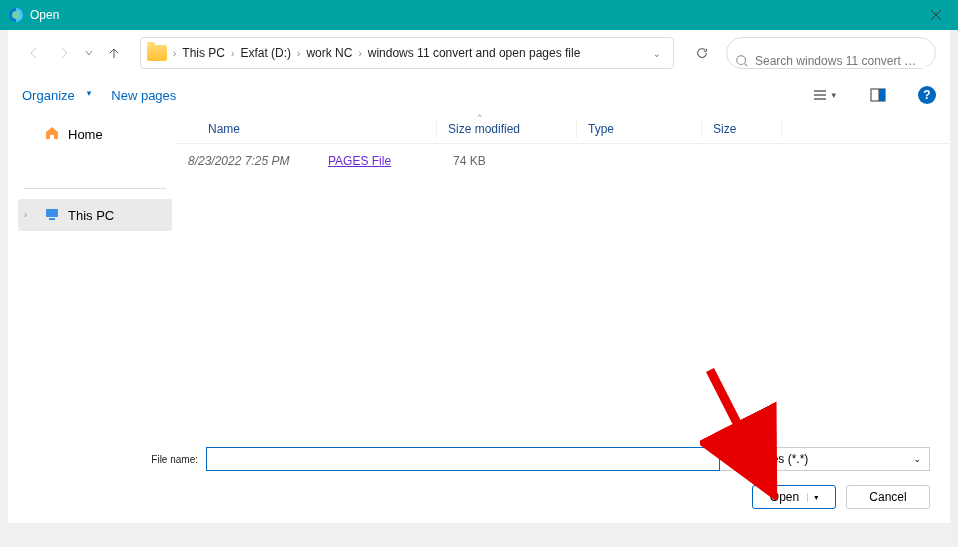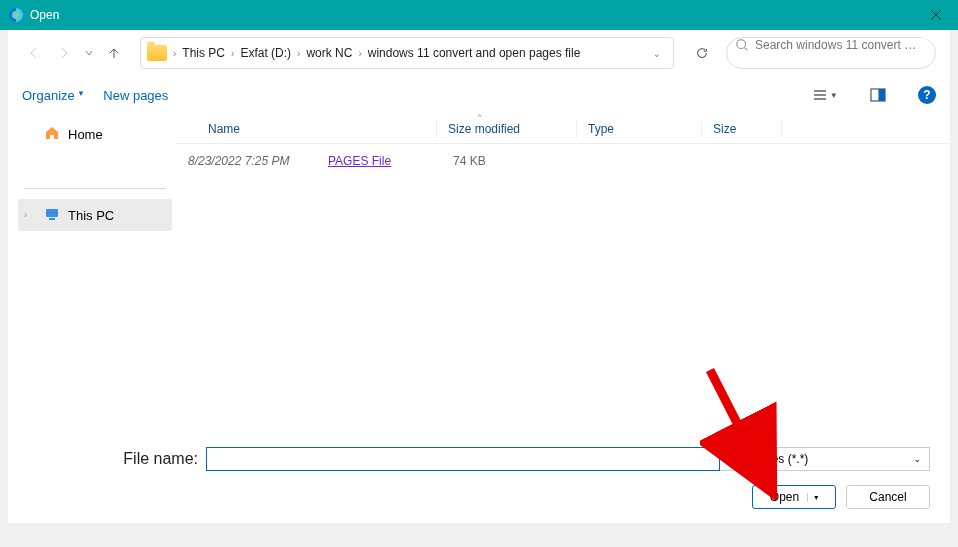--- a/index.html
+++ b/index.html
@@ -18,25 +18,25 @@
     .nav-btn.disabled { color: #ccc; }
     
     .breadcrumb-box { flex: 1; height: 32px; border: 1px solid #ddd; border-radius: 4px; display: flex; align-items: center; padding: 0 6px; margin: 0 8px; }
     .folder-icon { width: 20px; height: 16px; background: linear-gradient(#ffd970, #ffc030); border-radius: 2px; margin-right: 4px; position: relative; }
     .folder-icon::before { content:''; position:absolute; top:-3px; left:0; width:8px; height:3px; background:#ffd970; border-radius:2px 2px 0 0; }
     .crumb { display: flex; align-items: center; font-size: 12px; color: #222; padding: 2px 4px; cursor: pointer; }
     .crumb-sep { color: #888; padding: 0 2px; font-size: 10px; }
     .crumb-dropdown { margin-left: auto; color: #888; padding: 0 6px; font-size: 10px; }
     .refresh-btn { width: 28px; height: 28px; display:flex; align-items:center; justify-content:center; cursor:pointer; color:#555; margin-right: 4px;}
     
-    .search-box { width: 210px; height: 32px; border: 1px solid #ddd; border-radius: 16px; display: flex; align-items: flex-start; padding: 0 8px; gap: 6px; }
+    .search-box { width: 210px; height: 32px; border: 1px solid #ddd; border-radius: 16px; display: flex; align-items: flex-end; padding: 0 8px; gap: 6px; }
     .search-box input { border: none; outline: none; flex: 1; font-size: 12px; color: #888; width: 100%; overflow: hidden; text-overflow: ellipsis; }
     
     .toolbar { height: 38px; display: flex; align-items: center; padding: 0 14px; gap: 20px; font-size: 13px; color: #0067c0; }
-    .toolbar-item { display: flex; align-items: flex-start; gap: 4px; cursor: pointer; }
+    .toolbar-item { display: flex; align-items: flex-start; gap: 12px; cursor: pointer; }
     .toolbar-spacer { flex: 1; }
     .toolbar-icon-btn { display:flex; align-items:center; cursor:pointer; color:#555; padding: 2px; }
     .help-icon { width:18px; height:18px; border-radius:50%; background:#0067c0; color:white; font-size:12px; display:flex; align-items:center; justify-content:center; font-weight:bold; }
     
     .main-area { flex: 1; display: flex; overflow: hidden; }
     
     .sidebar { width: 168px; padding: 4px 4px 4px 10px; font-size: 13px; }
     .side-item { height: 32px; display: flex; align-items: center; gap: 8px; padding: 0 6px; cursor:pointer; border-radius:3px; }
     .side-item.pinned::after { content:'📌'; font-size:10px; margin-left:auto; opacity:0.5; filter: grayscale(1);}
     .side-item.selected { background: #eaeaea; }
@@ -58,21 +58,21 @@
     .col-divider { position: absolute; width:1px; height:18px; background:#eee; top:6px; }
     .sort-indicator { position:absolute; top:-1px; left:300px; font-size:9px; color:#999; }
     
     .file-row { height: 30px; display: flex; align-items: center; font-size: 12px; color: #333; cursor:pointer; padding-top:4px; }
     .file-row .col-name { display:flex; align-items:center; gap:6px; }
     .file-ico { width:14px; height:16px; border:1px solid #bbb; border-radius:1px; background:white; position:relative; }
     .file-ico::after { content:''; position:absolute; top:0; right:0; width:4px; height:4px; background:linear-gradient(135deg, transparent 50%, #ddd 50%); }
     
     .bottom-panel { padding: 16px 20px 14px; }
     .filename-row { display: flex; align-items: center; gap: 8px; margin-bottom: 14px; }
-    .filename-label { font-size: 16px; width: 170px; text-align: right; color:#222; }
+    .filename-label { font-size: 10px; width: 170px; text-align: right; color:#222; }
     .filename-input { flex: 1; height: 24px; border: 1px solid #0067c0; outline: none; padding: 0 6px; font-size:12px; }
     .filename-combo-btn { width: 18px; height: 24px; border: 1px solid #ccc; border-left:none; display:flex; align-items:center; justify-content:center; font-size:9px; color:#555; cursor:pointer; margin-left:-8px; }
     .filter-combo { width: 176px; height: 24px; border: 1px solid #ccc; display:flex; align-items:center; padding:0 8px; font-size:12px; justify-content:space-between; cursor:pointer; margin-left:8px; }
     
     .button-row { display: flex; justify-content: flex-end; gap: 10px; }
     .dlg-btn { width: 84px; height: 24px; border: 1px solid #ccc; background: white; font-size: 12px; cursor: pointer; border-radius:3px; display:flex; align-items:center; justify-content:center; }
     .dlg-btn.primary { border-color: #0067c0; }
     
     .red-arrow { position: absolute; pointer-events: none; }
   </style>

